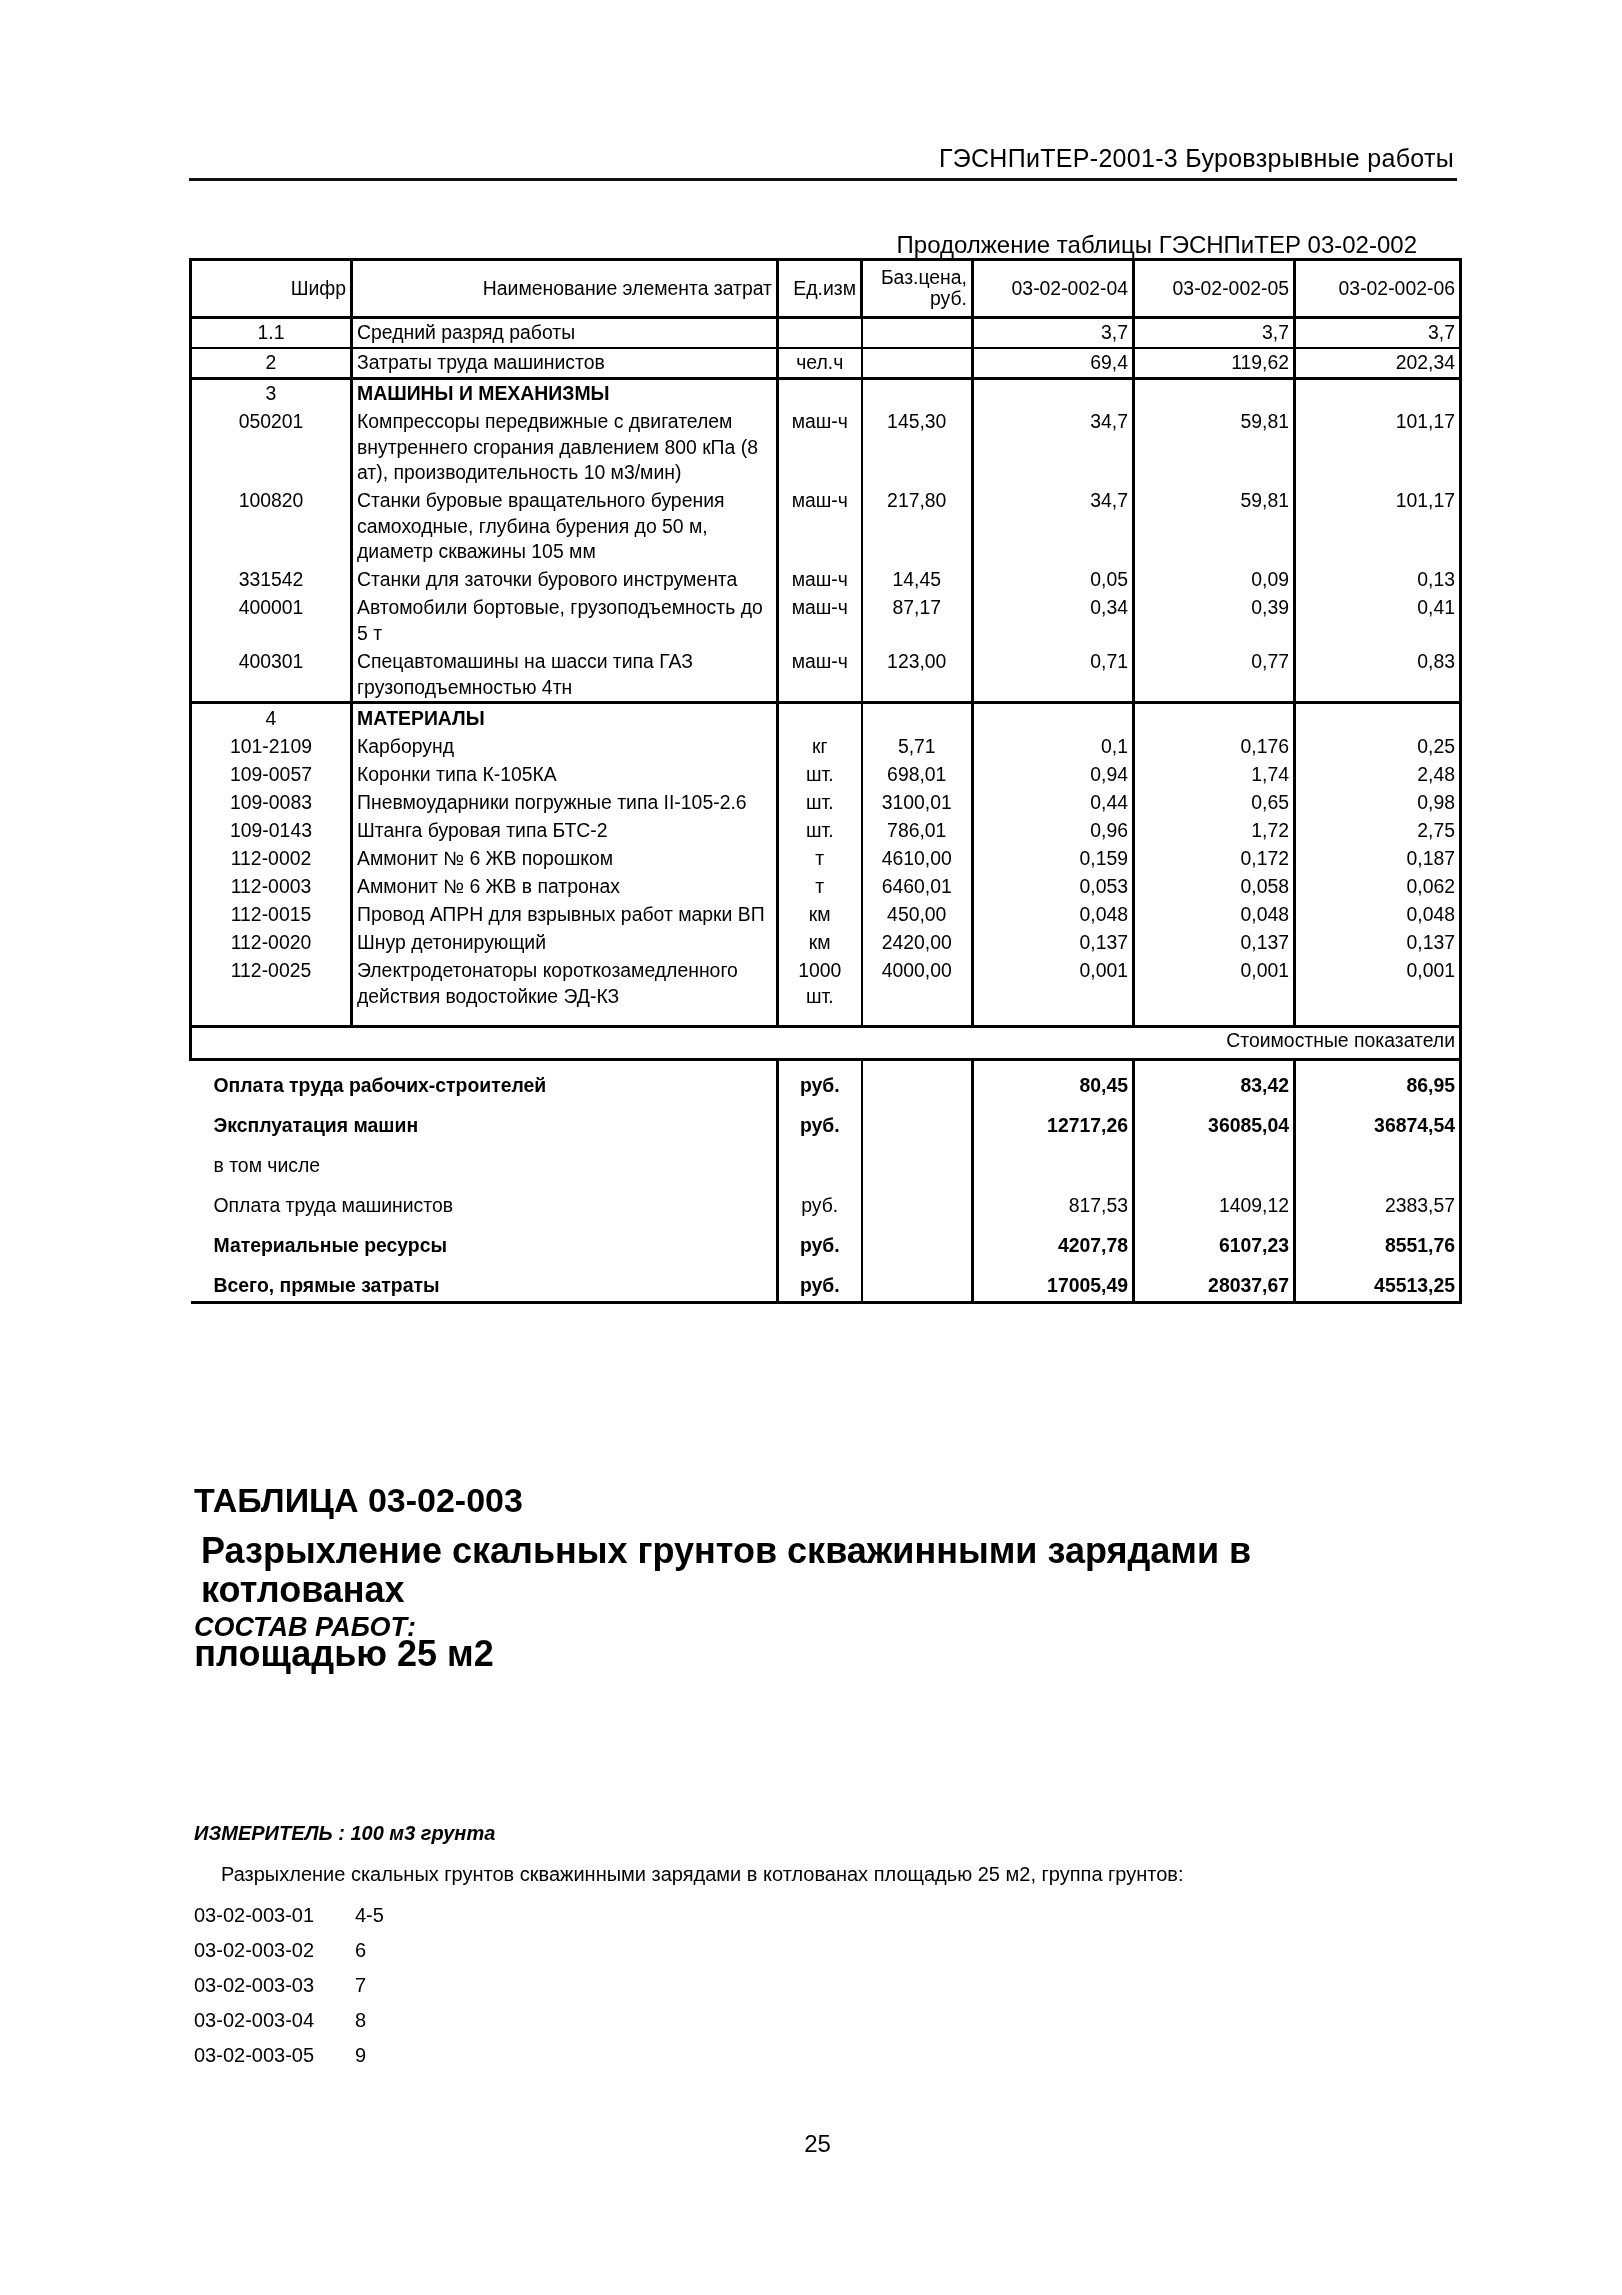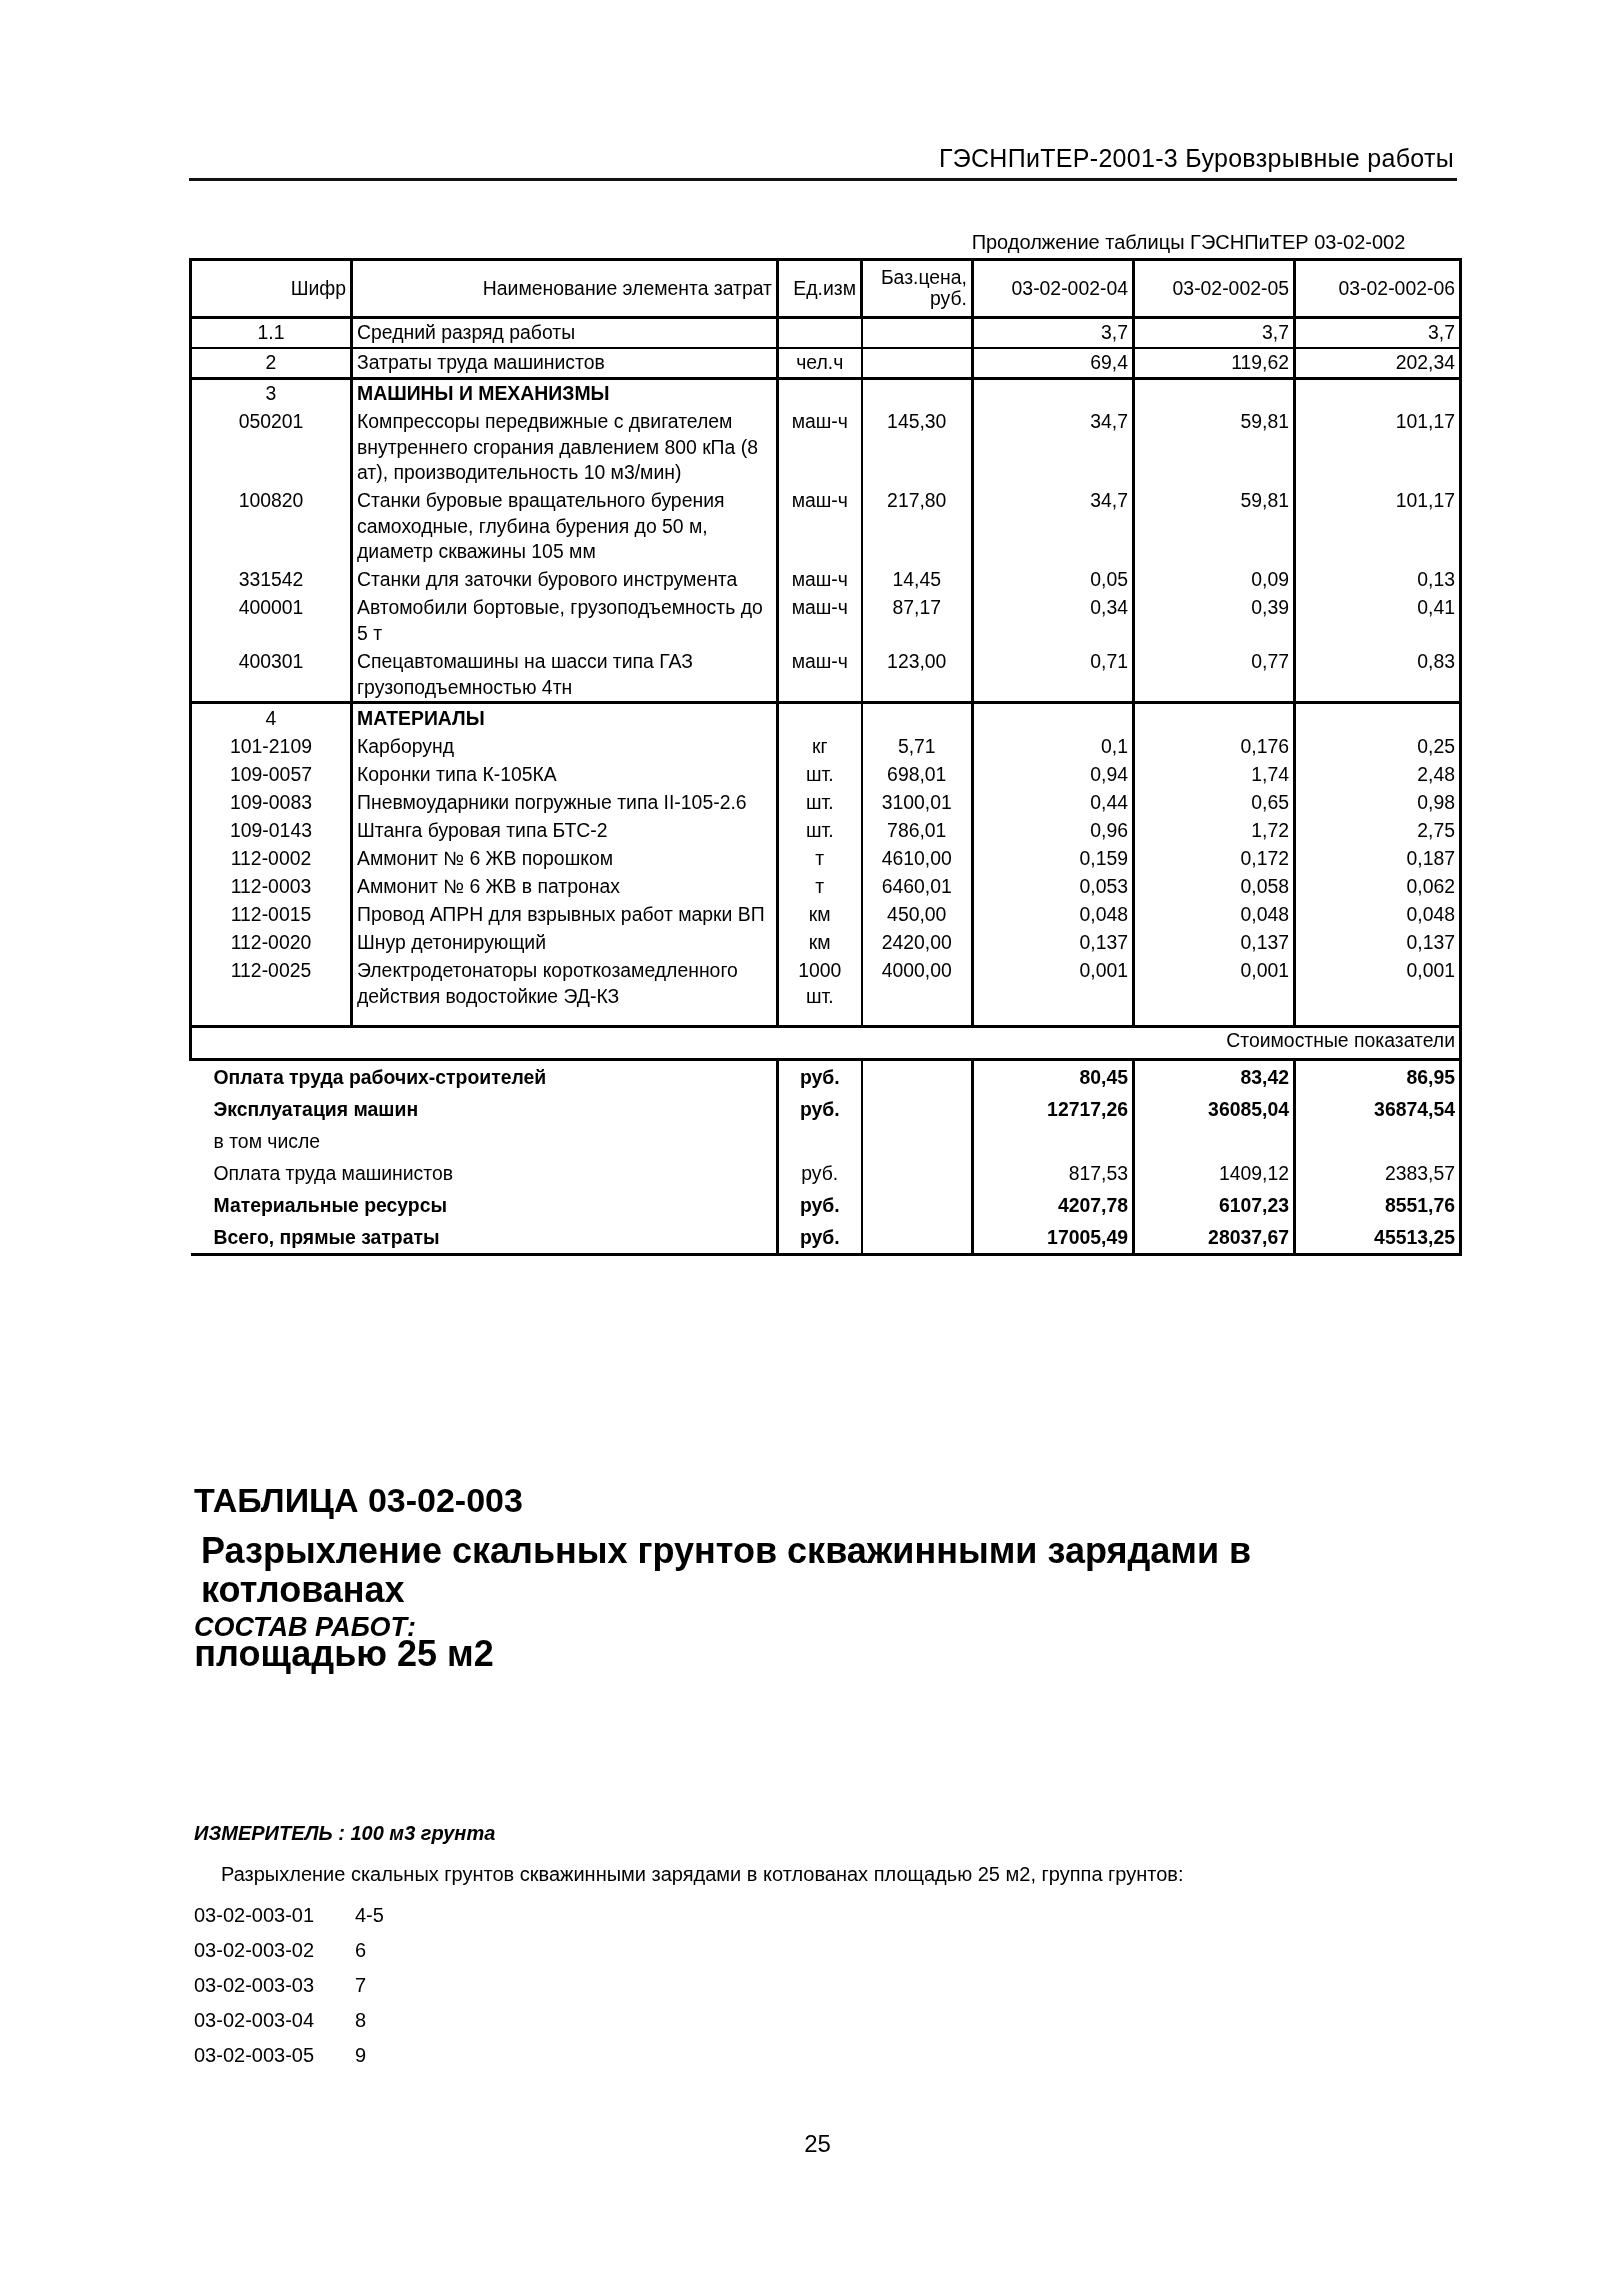--- a/index.html
+++ b/index.html
@@ -2,39 +2,39 @@
 <html style="font-size:10.7px"><head>
 <meta charset="utf-8">
 <style>
   html, body { margin:0; padding:0; background:#ffffff; }
   body { width:1623px; height:2295px; position:relative; overflow:hidden;
          font-family:"Liberation Sans", sans-serif; color:#000; }
   .page { position:absolute; left:0; top:0; width:1623px; height:2295px; }
   .running-header { position:absolute; left:851px; top:144px; width:603px; text-align:right;
                     font-size:25px; letter-spacing:0.3px; }
   .header-rule { position:absolute; left:189px; top:178px; width:1268px; height:2.7px; background:#111; }
-  .continuation { position:absolute; left:897px; top:231px; width:583px; text-align:center; font-size:20px; }
+  .continuation { position:absolute; left:834px; top:231px; width:583px; text-align:right; font-size:24px; }
 
   table.main { position:absolute; left:189px; top:258px; width:1268px; border-collapse:collapse;
                table-layout:fixed; font-size:19.4px; }
   table.main td, table.main th { padding:1.3px 4px; vertical-align:top; line-height:25.5px; }
   table.main th { font-weight:normal; text-align:right; vertical-align:middle;
                   border:3.4px solid #000; height:52px; line-height:21.4px; }
   .c-code { text-align:center; }
   .c-name { border-left:3.4px solid #000; text-align:left; }
   .c-unit { border-left:3.4px solid #000; text-align:center; }
   .c-price { border-left:2px solid #000; text-align:center; }
   .c-val { border-left:3.4px solid #000; text-align:right; }
   .c-last { border-right:3.4px solid #000; }
   .c-first { border-left:3.4px solid #000; }
   tr.boxed td { border-top:2.7px solid #000; border-bottom:2.7px solid #000; }
   tr.section-start td { border-top:3.4px solid #000; }
   .bold { font-weight:bold; }
   tr.cost-caption td { border:3.4px solid #000; text-align:right; height:28px; padding-top:0; }
-  tr.summary td { line-height:32px; padding-top:0; padding-bottom:0;margin-top:48px; }
+  tr.summary td { line-height:32px; padding-top:8px; padding-bottom:0;margin-top:48px; }
   tr.summary td.c-name { border-left:none; padding-left:23px; }
   tr.summary-first td { border-top:3.4px solid #000; }
   tr.summary-last td { border-bottom:3.4px solid #000; }
   tr.spacer-row td { height:14.7px; padding:0; }
 
   .table-title { position:absolute; left:194px; top:1481px; font-size:34px; font-weight:bold; }
   .subtitle { position:absolute; left:201px; top:1531px; width:1206px; font-size:36px; font-weight:bold; line-height:39px; }
   .subtitle .l2 { display:block; margin-left:-6.7px;margin-top:25px; }
   .composition-title { position:absolute; left:194px; top:1612px; font-size:27px; font-weight:bold; font-style:italic; }
   .works { position:absolute; left:214px; top:1655px; font-size:20px; line-height:35px; }

